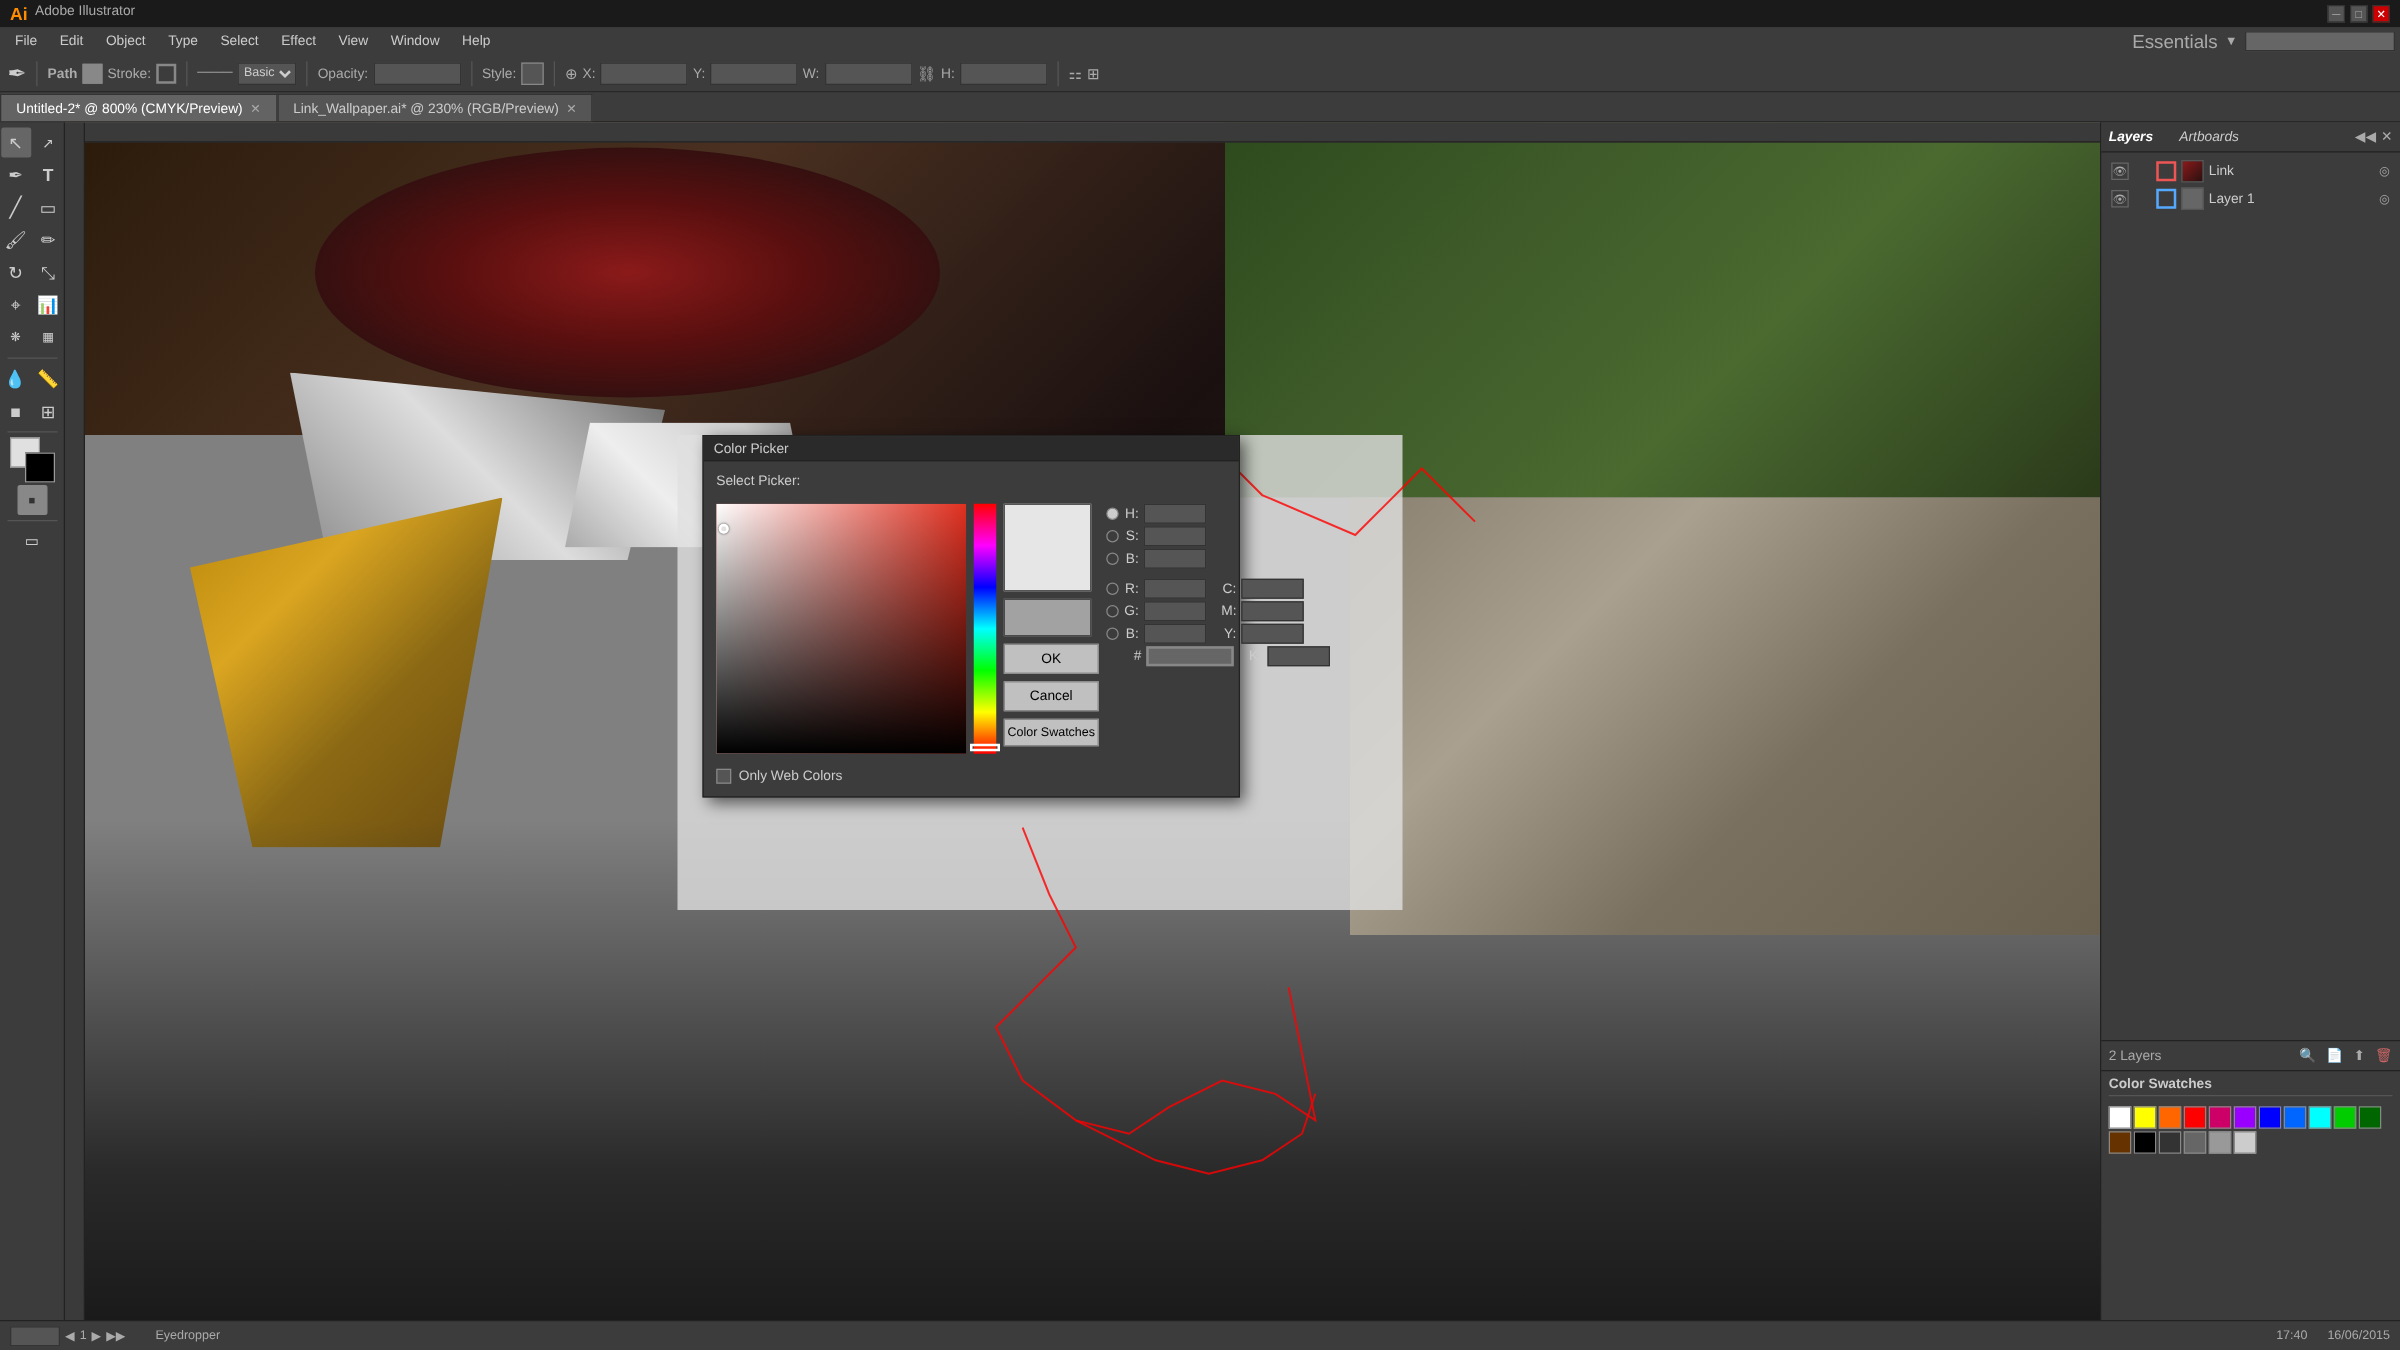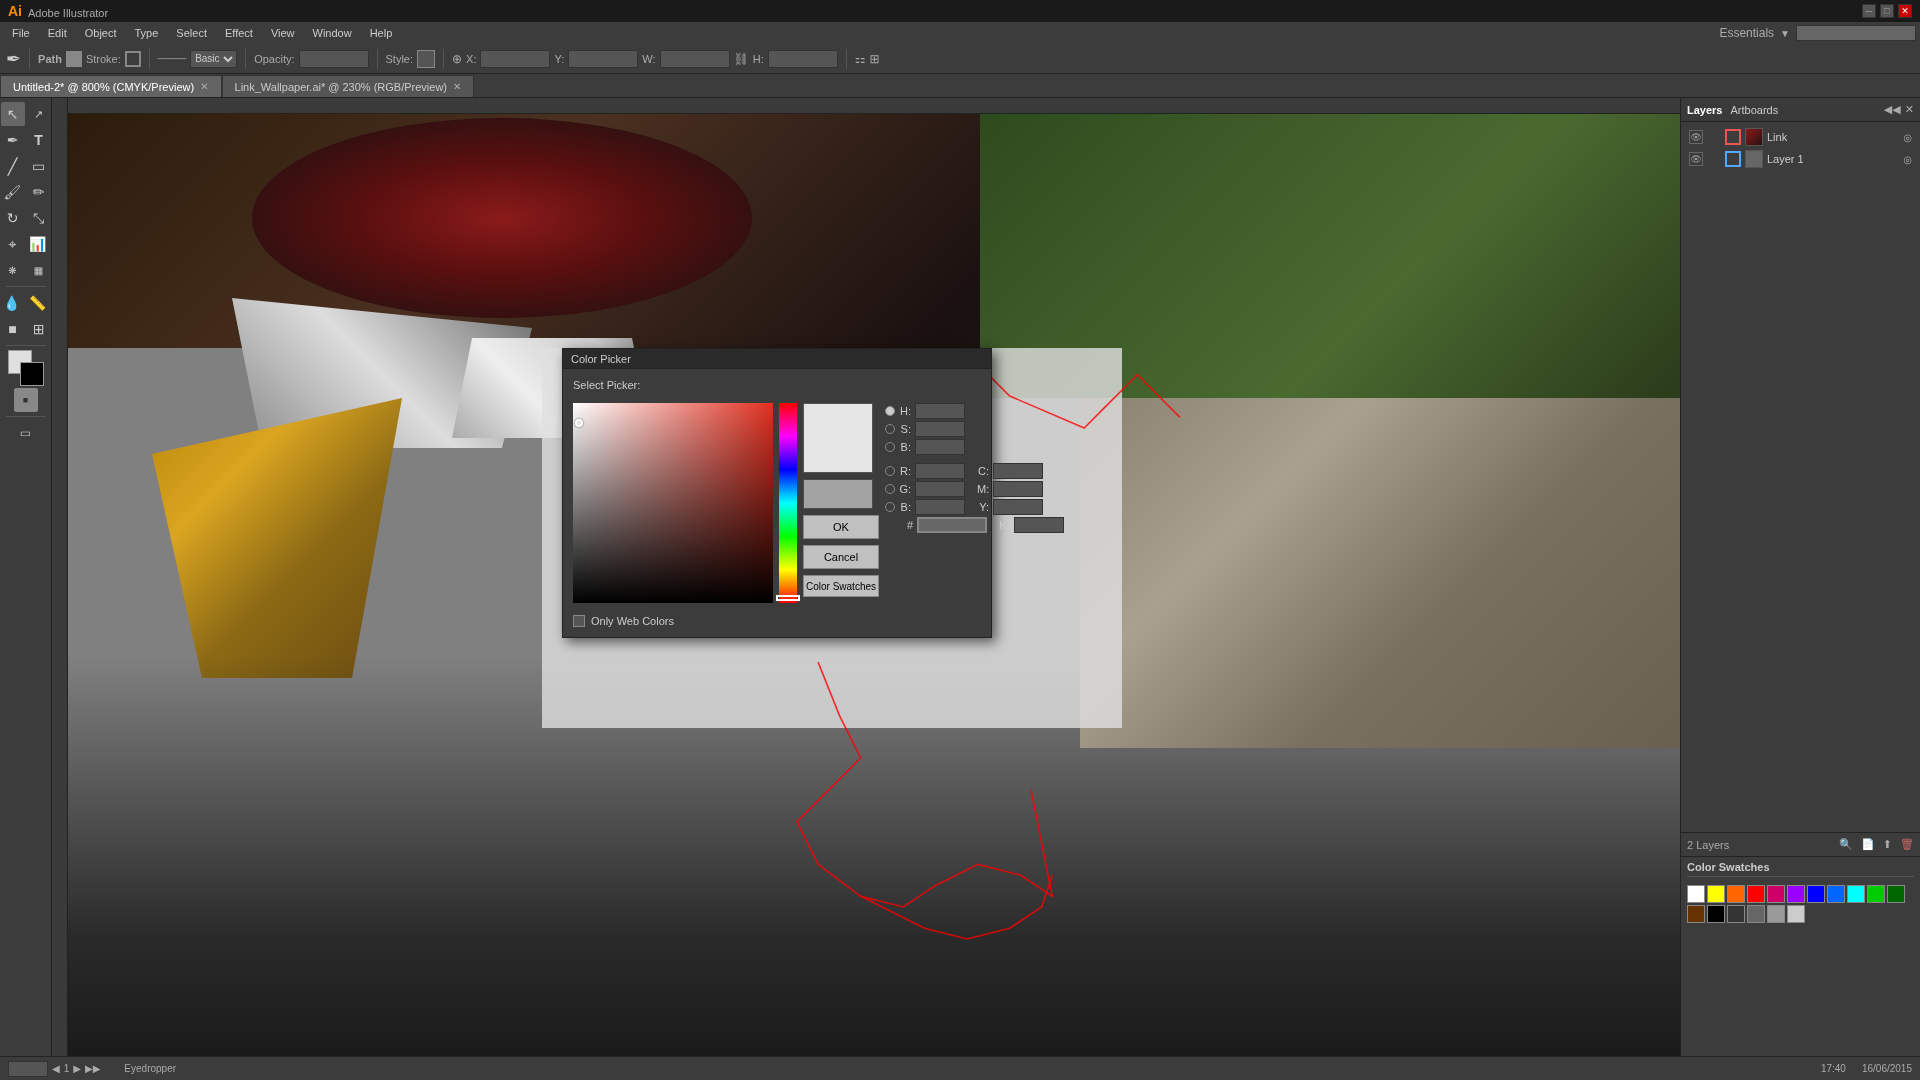--- a/index.html
+++ b/index.html
@@ -18,21 +18,21 @@
       height: 22px;
       background: #1a1a1a;
       display: flex;
       align-items: center;
       justify-content: space-between;
       padding: 0 8px;
       color: #ccc;
     }
     #title-bar-left {
       display: flex;
-      align-items: flex-end;
+      align-items: flex-start;
       gap: 6px;
     }
     #ai-logo {
       color: #ff8c00;
       font-weight: bold;
       font-size: 14px;
       background: #1a1a1a;
     }
     #title-bar-controls {
       display: flex;
@@ -203,21 +203,22 @@
       background: #3a3a3a;
       display: flex;
       align-items: center;
       justify-content: space-between;
       padding: 0 6px;
       border-bottom: 1px solid #222;
     }
 
     .panel-tabs {
       display: flex;
-      gap: 8px;
+      gap: 21px;
+      font-style: italic;
     }
     .panel-tab {
       font-size: 11px;
       color: #ccc;
       cursor: pointer;
     }
     .panel-tab.active {
       color: #fff;
       font-weight: bold;
     }
@@ -565,21 +566,21 @@
   <div class="menu-item">File</div>
   <div class="menu-item">Edit</div>
   <div class="menu-item">Object</div>
   <div class="menu-item">Type</div>
   <div class="menu-item">Select</div>
   <div class="menu-item">Effect</div>
   <div class="menu-item">View</div>
   <div class="menu-item">Window</div>
   <div class="menu-item">Help</div>
   <div style="margin-left:auto; display:flex; align-items:center; gap:6px;">
-    <span style="font-size:12px;color:#aaa;">Essentials</span>
+    <span style="font-size:15px;color:#aaa;">Essentials</span>
     <span style="font-size:10px;color:#aaa;">▼</span>
     <input type="text" style="width: 120px; height: 16px; background: rgb(102, 102, 102); border: 1px solid rgb(51, 51, 51); color: rgb(204, 204, 204); font-size: 10px; padding: 0px 4px;">
   </div>
 </div>
 
 <div id="toolbar">
   <span style="font-size:18px;color:#ccc;">✒</span>
   <div class="toolbar-separator"></div>
   <span class="path-label">Path</span>
   <div class="fill-box fill-stroke-box" style="background:#888;"></div>

